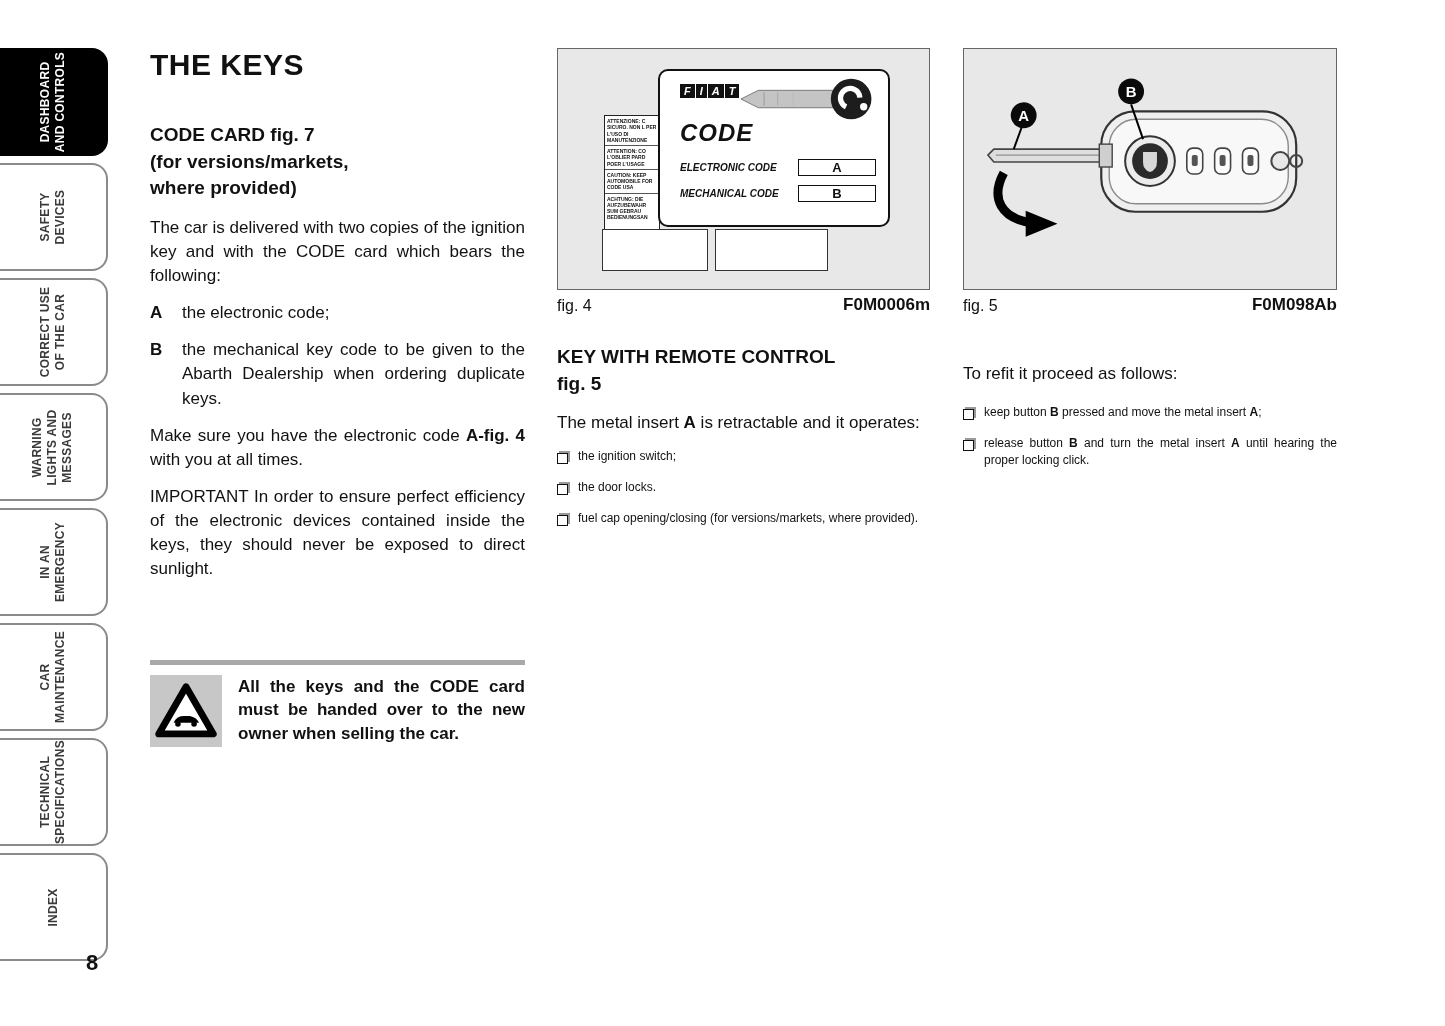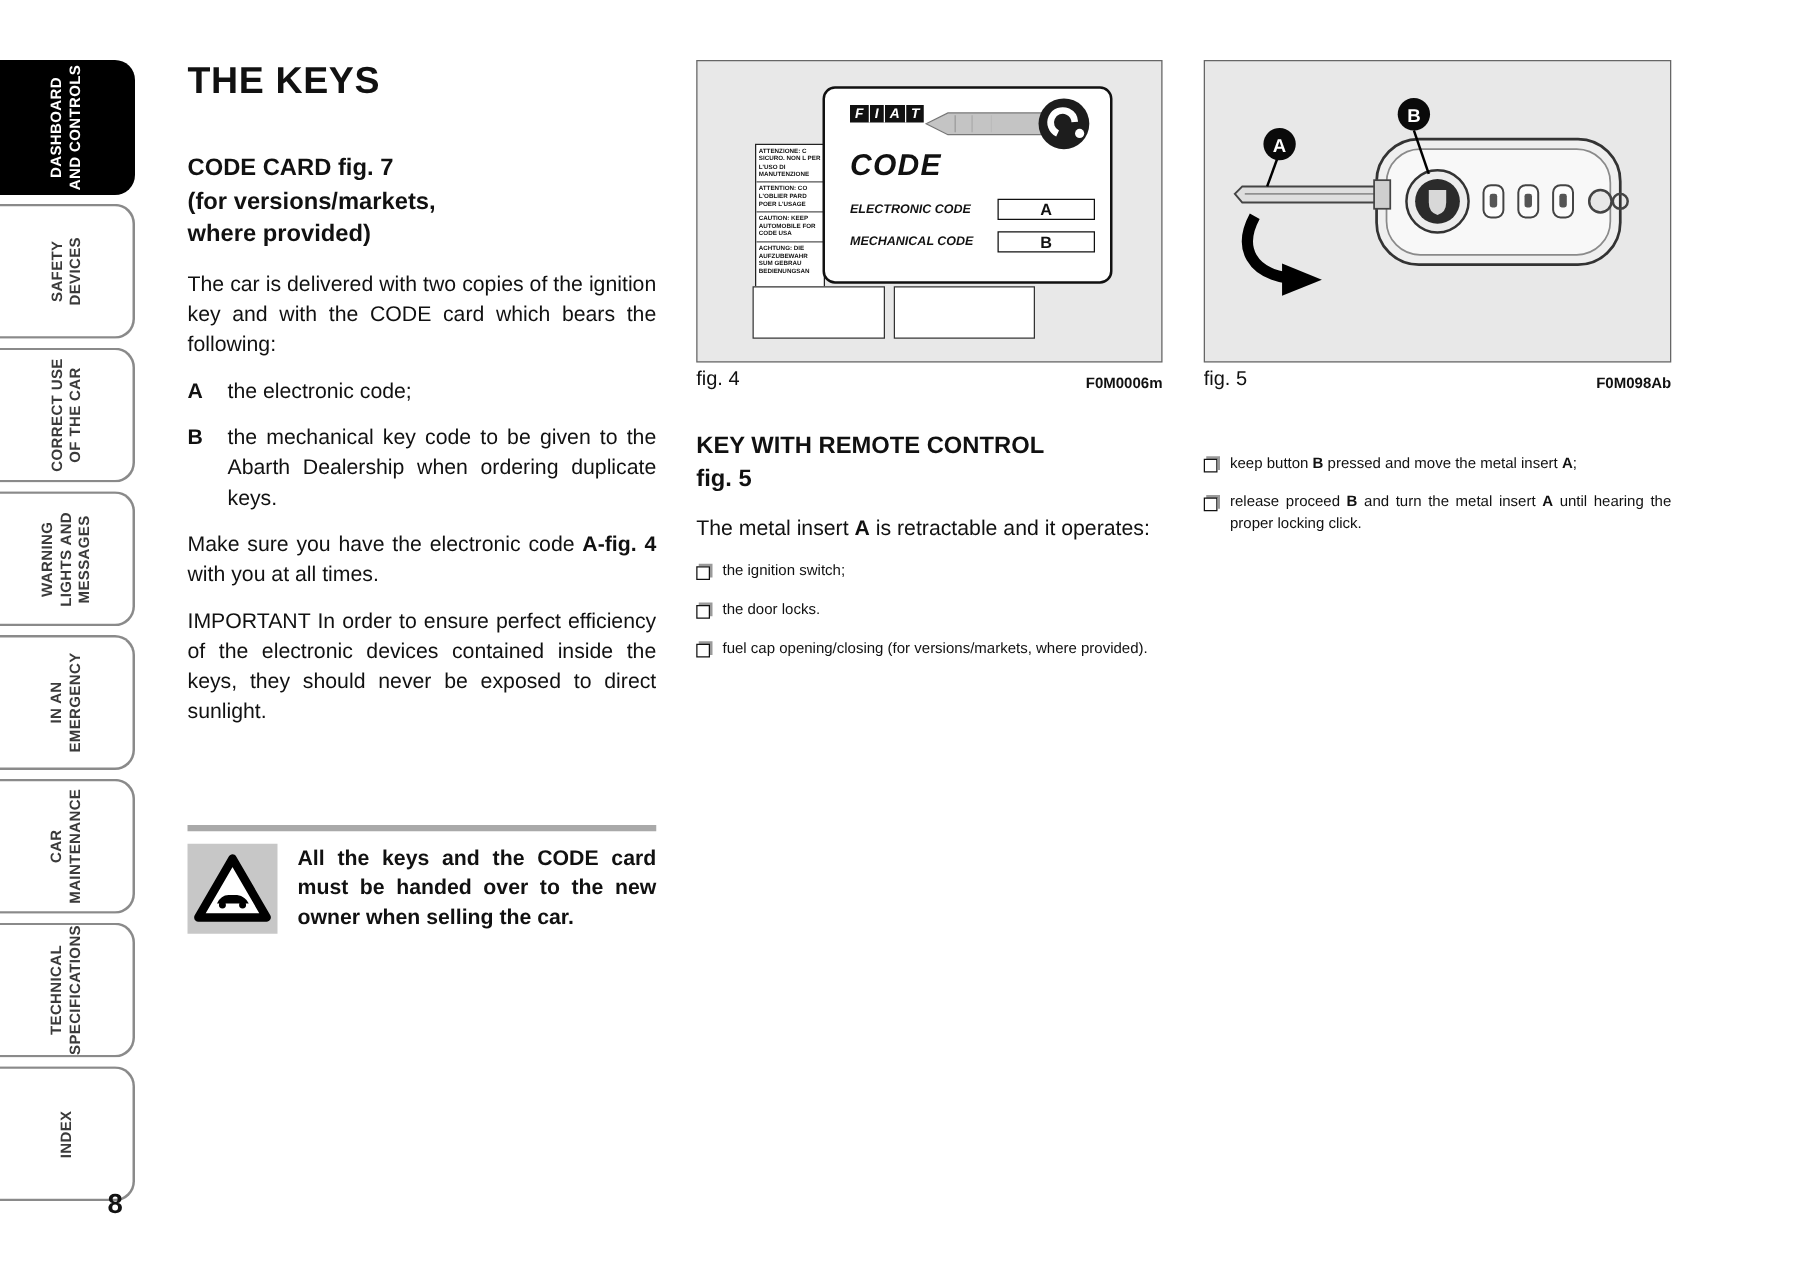--- a/index.html
+++ b/index.html
@@ -92,21 +92,21 @@
   .fig5-box { left: 963px; top: 48px; width: 374px; height: 242px; }
   .caption-row {
     position: absolute;
     display: flex;
     justify-content: space-between;
     align-items: flex-end;
   }
   .cap4 { left: 557px; top: 295px; width: 373px; }
   .cap5 { left: 963px; top: 295px; width: 374px; }
   .fig-caption { font-size: 16px; }
-  .fig-code { font-size: 12px; font-weight: 700; }
+  .fig-code { font-size: 17px; font-weight: 700; }
 
   
   .card-strip {
     position: absolute; left: 46px; top: 66px; width: 56px; height: 154px;
     background: #fff; border: 1px solid #222;
     font-size: 5px; line-height: 1.25; overflow: hidden;
   }
   .warn-line { padding: 2px 2px; border-bottom: 1px solid #555; font-weight: 700; }
   .warn-line:last-child { border-bottom: none; }
   .code-card {
@@ -320,22 +320,23 @@
     <span class="bullet-sq"></span>
     <span class="bullet-text">the door locks.</span>
   </div>
   <div class="bullet-item">
     <span class="bullet-sq"></span>
     <span class="bullet-text">fuel cap opening/closing (for versions/markets, where provided).</span>
   </div>
 </section>
 
 <section class="col3-text">
+  <p class="para" style="margin-top:18px">To refit it proceed as follows:</p>
 
   <div class="bullet-item" style="margin-top:18px">
     <span class="bullet-sq"></span>
     <span class="bullet-text"><span>keep button </span><b>B</b><span> pressed and move the metal insert </span><b>A</b><span>;</span></span>
   </div>
   <div class="bullet-item">
     <span class="bullet-sq"></span>
-    <span class="bullet-text"><span>release proceed </span><b>B</b><span> and turn the metal insert </span><b>A</b><span> until hearing the proper locking click.</span></span>
+    <span class="bullet-text"><span>release button </span><b>B</b><span> and turn the metal insert </span><b>A</b><span> until hearing the proper locking click.</span></span>
   </div>
 </section>
 
 </body></html>

